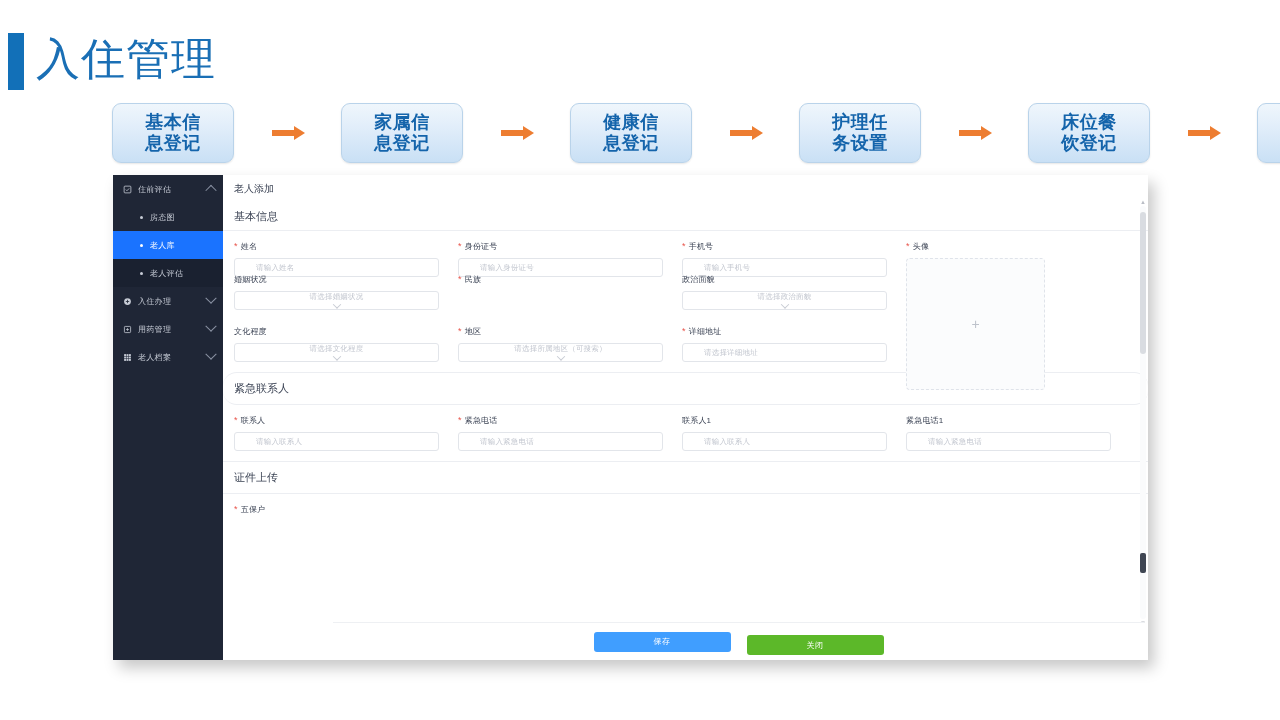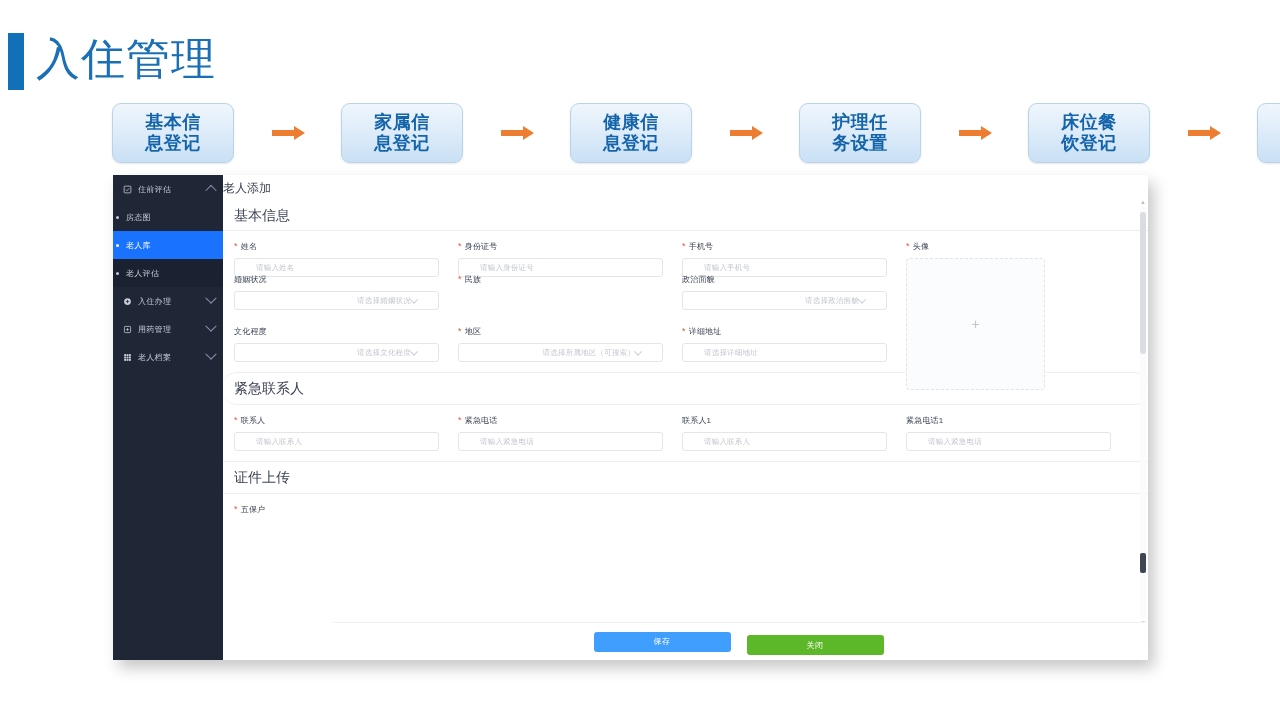--- a/index.html
+++ b/index.html
@@ -72,65 +72,65 @@
   .nav-group .ico{width:11px;flex:none;display:flex;align-items:center;}
   .nav-group .ntext{flex:1;padding-left:4px;letter-spacing:0.3px;}
   .caret{
     width:7px;height:7px;border-right:1px solid #8a92a3;
     border-bottom:1px solid #8a92a3;flex:none;
   }
   .caret.up{transform:rotate(-135deg) translate(-1px,-1px);}
   .caret.down{transform:rotate(45deg) translate(-2px,-2px);}
   .nav-sub{
     height:28px;display:flex;align-items:center;
-    padding-left:3px;color:#c7ccd6;font-size:8px;
+    padding-left:27px;color:#c7ccd6;font-size:8px;
     box-sizing:border-box;letter-spacing:0.3px;
   }
   .nav-sub .dot{
     width:3px;height:3px;border-radius:50%;background:#c7ccd6;
     margin-right:7px;flex:none;
   }
   .nav-sub.active{background:#1a73ff;color:#ffffff;}
   .nav-sub.active .dot{background:#ffffff;}
   .nav-sub.dim{background:#1a2130;}
 
   
   #content{
     position:absolute;left:110px;top:0;right:0;height:485px;
     background:#ffffff;overflow:hidden;
   }
   #crumb{
-    height:27px;display:flex;align-items:center;
-    font-size:12px;color:#3b4354;border-bottom:1px solid #eceef2;
+    height:27px;display:flex;align-items:center;padding-left:11px;
+    font-size:10px;color:#3b4354;border-bottom:1px solid #eceef2;
   }
   #form-scroll{
     position:absolute;left:0;top:27px;right:0;bottom:37px;
     overflow:hidden;background:#fff;
   }
   .section-title{
     height:28px;display:flex;align-items:center;padding-left:11px;
-    font-size:14px;color:#3b4354;border-bottom:1px solid #eceef2;
+    font-size:11px;color:#3b4354;border-bottom:1px solid #eceef2;
     background:#fff;
   }
   .fieldgrid{padding:10px 0 4px 0;}
   .frow{display:flex;padding:0 0 6px 11px;}
   .field{width:224px;margin-right:0;}
   .field.w-av{width:224px;}
   .flabel{
     font-size:8px;color:#3b4354;margin-bottom:6px;height:11px;
     display:flex;align-items:center;letter-spacing:0.2px;
   }
   .req{color:#e8544a;margin-right:3px;font-size:9px;line-height:1;}
   .finput{
     width:205px;height:19px;border:1px solid #e2e5ea;border-radius:3px;
     background:#fff;display:flex;align-items:center;
     padding:0 21px;box-sizing:border-box;
     font-size:7.5px;color:#c2c6cf;letter-spacing:0.2px;
   }
-  .finput.sel{justify-content:flex-end;}
+  .finput.sel{justify-content:space-between;flex-direction:column;}
   .sel-caret{
     width:5px;height:5px;border-right:1px solid #c8ccd4;
     border-bottom:1px solid #c8ccd4;transform:rotate(45deg) translate(-1px,-1px);
     flex:none;
   }
   .avatar-box{
     width:137px;height:130px;border:1px dashed #dfe3ea;border-radius:4px;
     background:#fbfcfd;display:flex;align-items:center;justify-content:center;
     color:#bdc2cb;font-size:14px;line-height:1;
   }

